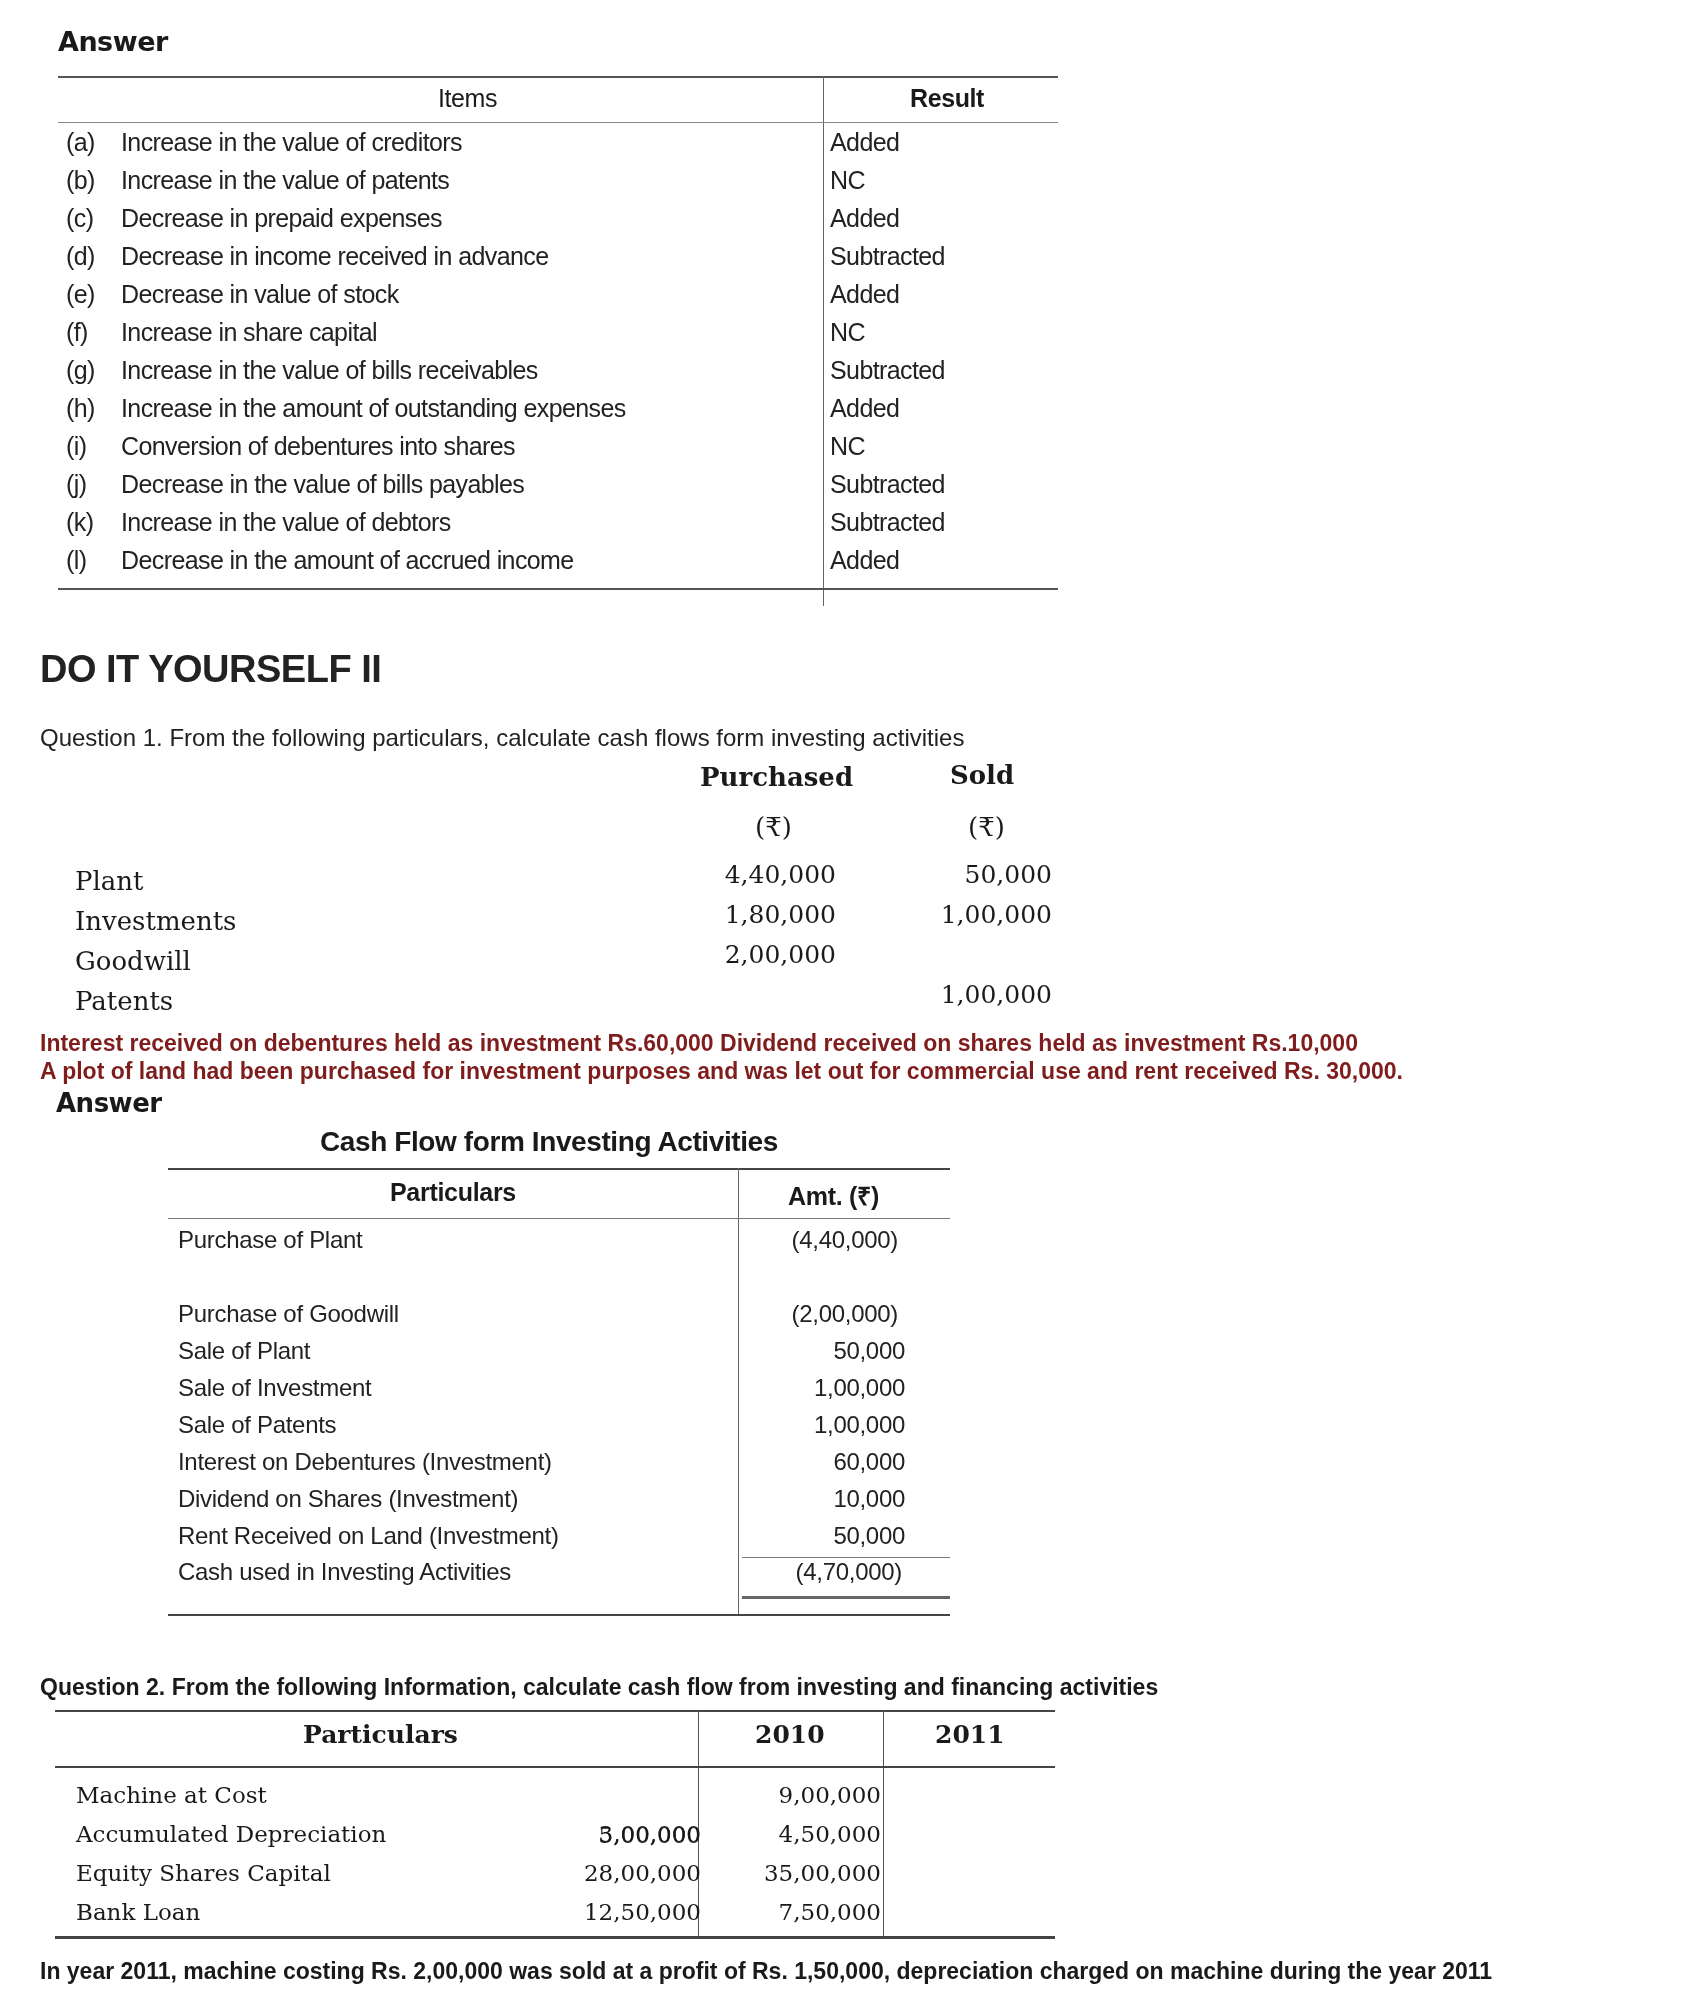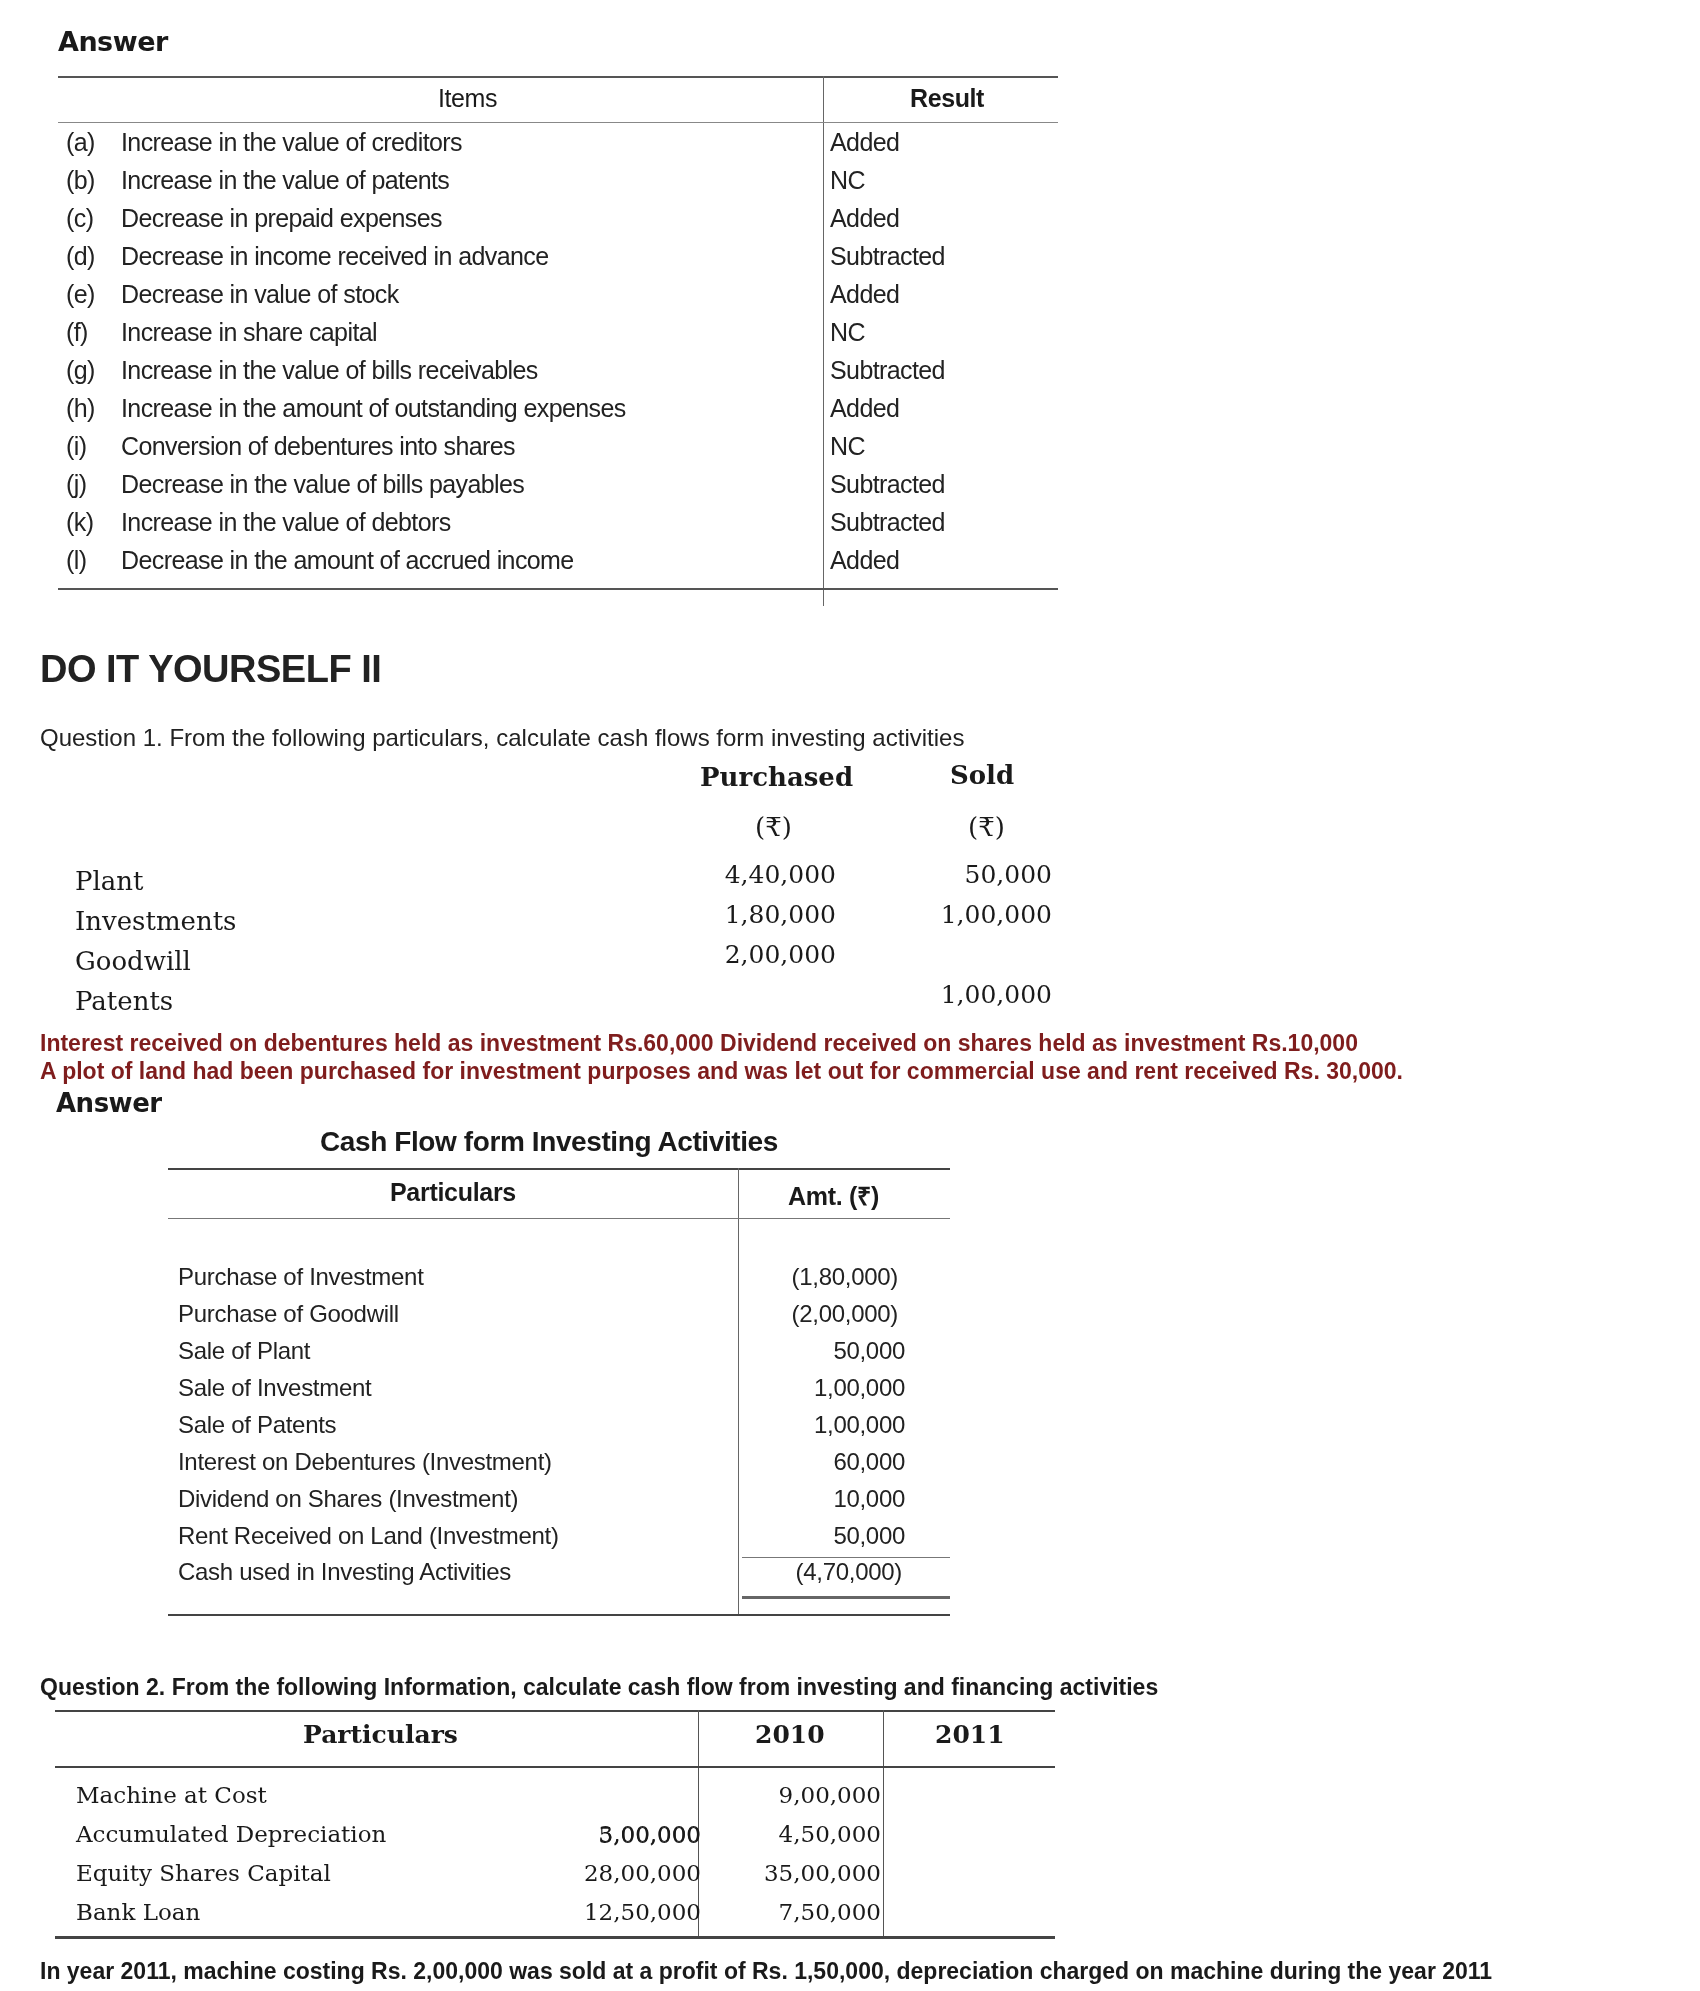--- a/index.html
+++ b/index.html
@@ -154,23 +154,23 @@
 
 <div class="abs cf-title">Cash Flow form Investing Activities</div>
 
 <div class="abs cf" style="height:460px;">
   <div class="rule" style="top:0; width:782px;"></div>
   <div class="vline" style="top:0; height:448px;"></div>
   <div class="hdr" style="left:222px;">Particulars</div>
   <div class="hdr" style="left:620px;">Amt. (₹)</div>
   <div class="rule" style="top:50px; width:782px; height:1px; background:#777;"></div>
 
-  <div class="row" style="top:95px;">
-      <span class="txt">Purchase of Investment</span>
-      <span class="amt">(1,80,000)</span>
+  <div class="row" style="top:58px;">
+      <span class="txt">Purchase of Plant</span>
+      <span class="amt">(4,40,000)</span>
     </div>
   <div class="row" style="top:132px;">
       <span class="txt">Purchase of Goodwill</span>
       <span class="amt">(2,00,000)</span>
     </div>
   <div class="row" style="top:169px;">
       <span class="txt">Sale of Plant</span>
       <span class="amt" style="right:45px;">50,000</span>
     </div>
   <div class="row" style="top:206px;">

